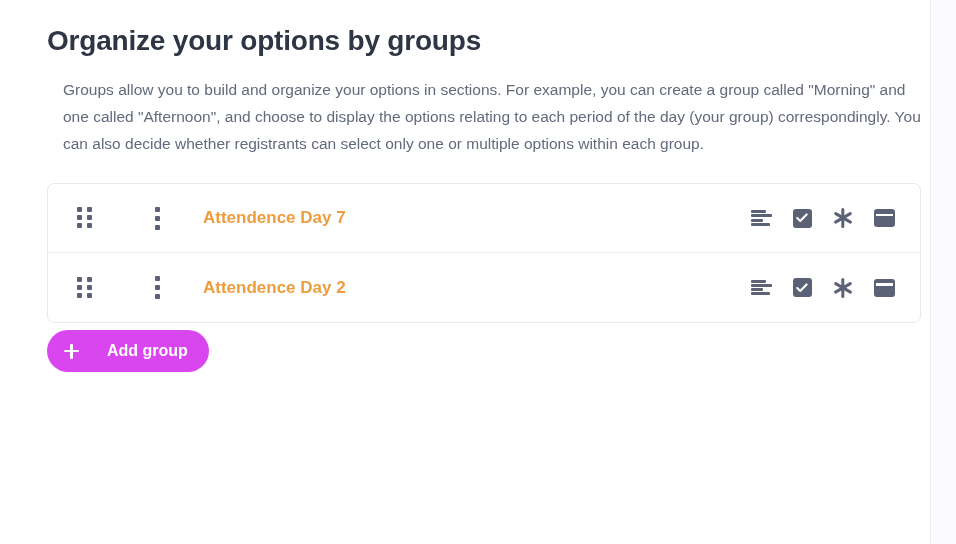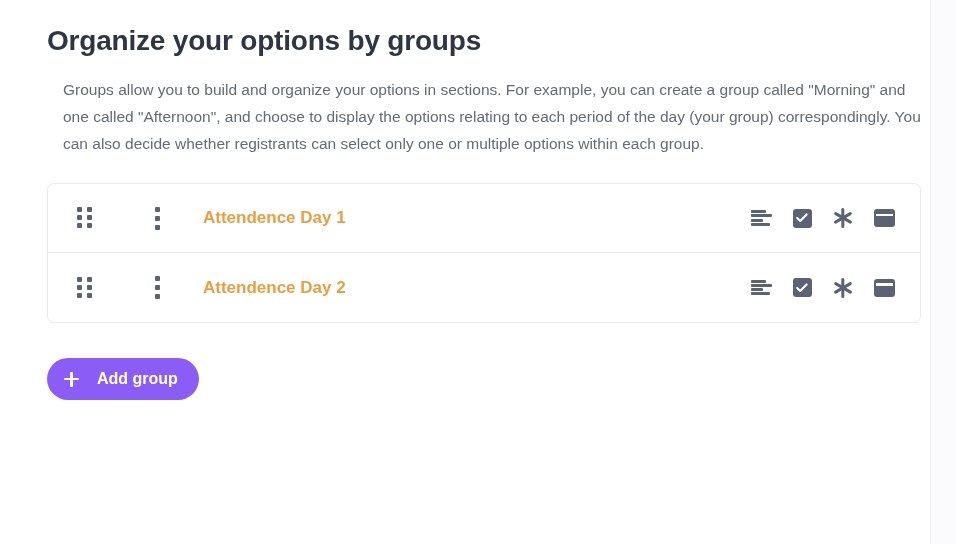--- a/index.html
+++ b/index.html
@@ -165,27 +165,27 @@
   .icon-window i {
     position: absolute;
     left: 2px; right: 2px;
     top: 4.5px;
     height: 2.5px;
     background: #ffffff;
   }
 
   
   .add-group {
-    margin-top: 35px;
+    margin-top: 7px;
     height: 42px;
     padding: 0 21px 0 17px;
     display: inline-flex;
     align-items: center;
-    gap: 18px;
-    background: #8b5cf6;
+    gap: 28px;
+    background: #d946ef;
     color: #ffffff;
     border: none;
     border-radius: 21px;
     font-family: "Liberation Sans", sans-serif;
     font-size: 16px;
     font-weight: bold;
     cursor: pointer;
   }
   .plus { position: relative; width: 15px; height: 15px; flex: 0 0 15px; }
   .plus i { position: absolute; background: #ffffff; border-radius: 1px; }
@@ -219,21 +219,21 @@
         </span>
       </div>
       <div class="col-menu">
         <span class="kebab">
           <i></i>
             <i></i>
             <i></i>
         </span>
       </div>
       <div class="col-name">
-        <a class="row-name">Attendence Day 1</a>
+        <a class="row-name">Attendence Day 7</a>
       </div>
       <div class="col-actions">
         <span class="act">
           <span class="icon-list">
               <i></i>
               <i></i>
               <i></i>
               <i></i>
             </span>
         </span>

